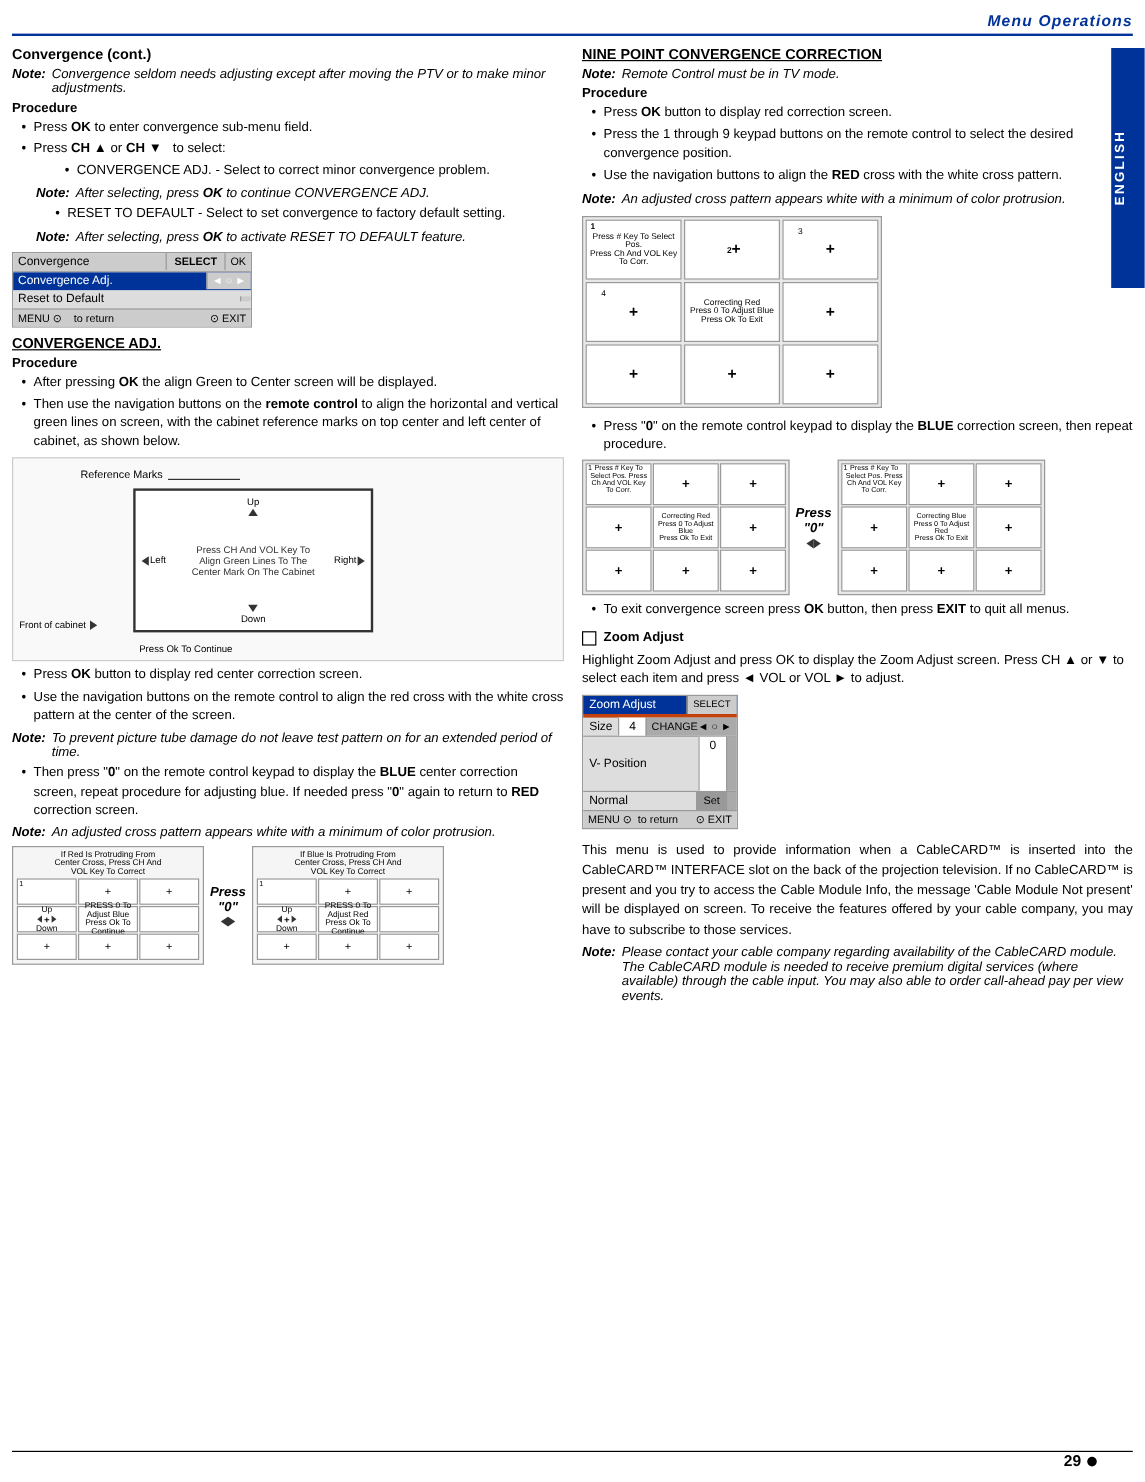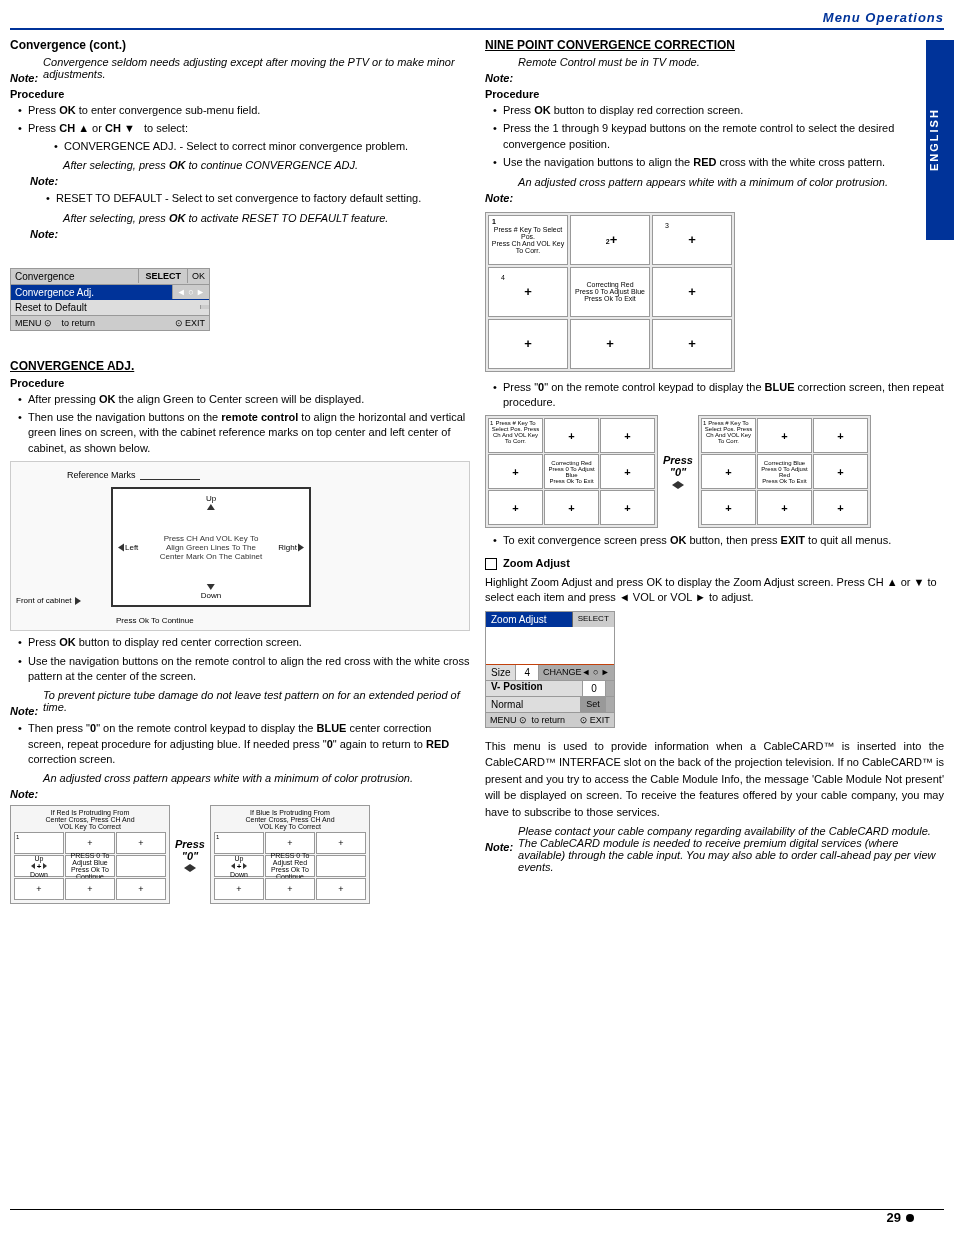--- a/index.html
+++ b/index.html
@@ -96,21 +96,20 @@
       font-style: italic;
       margin-bottom: 4px;
       display: flex;
       gap: 5px;
     }
 
     .note-label {
       font-weight: bold;
       font-style: italic;
       white-space: nowrap;
-      margin-top: 16px;
     }
 
     
     ul.proc-list {
       list-style: none;
       padding-left: 8px;
       margin-bottom: 5px;
     }
 
     ul.proc-list li {
@@ -132,21 +131,21 @@
     }
 
     ul.proc-list li.sub-item::before {
       content: "•";
       left: 8px;
     }
 
     
     .menu-box {
       border: 1px solid #999;
-      margin: 22px 0;
+      margin: 0 0;
       display: inline-block;
       min-width: 200px;
     }
 
     .menu-box-row {
       display: flex;
       align-items: center;
     }
 
     .menu-label-col {
@@ -635,28 +634,28 @@
         <p style="margin-bottom:5px;line-height:1.4;">Highlight Zoom Adjust and press OK to display the Zoom Adjust screen. Press CH ▲ or ▼ to select each item and press ◄ VOL or VOL ► to adjust.</p>
 
         <div style="display:flex;gap:5px;margin:4px 0;">
           <div style="border:1px solid #999;min-width:120px;">
 
             <div style="display:flex;background:#003399;color:#fff;font-size:10px;">
               <div style="flex:1;padding:2px 5px;">Zoom Adjust</div>
               <div style="padding:2px 5px;border-left:1px solid #666;font-size:8px;background:#ccc;color:#000;">SELECT</div>
             </div>
 
-            <div style="display:flex;background:#ddd;font-size:10px;border-top:1px solid #c2410c;margin-top:37px;">
+            <div style="display:flex;background:#ddd;font-size:10px;border-top:3px solid #c2410c;">
               <div style="flex:1;padding:2px 5px;">Size</div>
               <div style="padding:2px 8px;border-left:1px solid #999;background:#fff;">4</div>
               <div style="padding:2px 4px;border-left:1px solid #999;background:#aaa;font-size:9px;">CHANGE◄ ○ ►</div>
             </div>
 
             <div style="display:flex;background:#ddd;font-size:10px;border-top:1px solid #999;">
-              <div style="flex:1;padding:0 5px;font-weight:bold;">V- Position</div>
+              <div style="flex:1;padding:17px 5px;">V- Position</div>
               <div style="padding:2px 8px;border-left:1px solid #999;background:#fff;">0</div>
               <div style="padding:2px 4px;border-left:1px solid #999;background:#aaa;"></div>
             </div>
 
             <div style="display:flex;background:#ddd;font-size:10px;border-top:1px solid #999;">
               <div style="flex:1;padding:2px 5px;">Normal</div>
               <div style="padding:2px 5px;border-left:1px solid #999;background:#999;font-size:9px;">Set</div>
               <div style="padding:2px 4px;border-left:1px solid #999;background:#aaa;"></div>
             </div>
 

